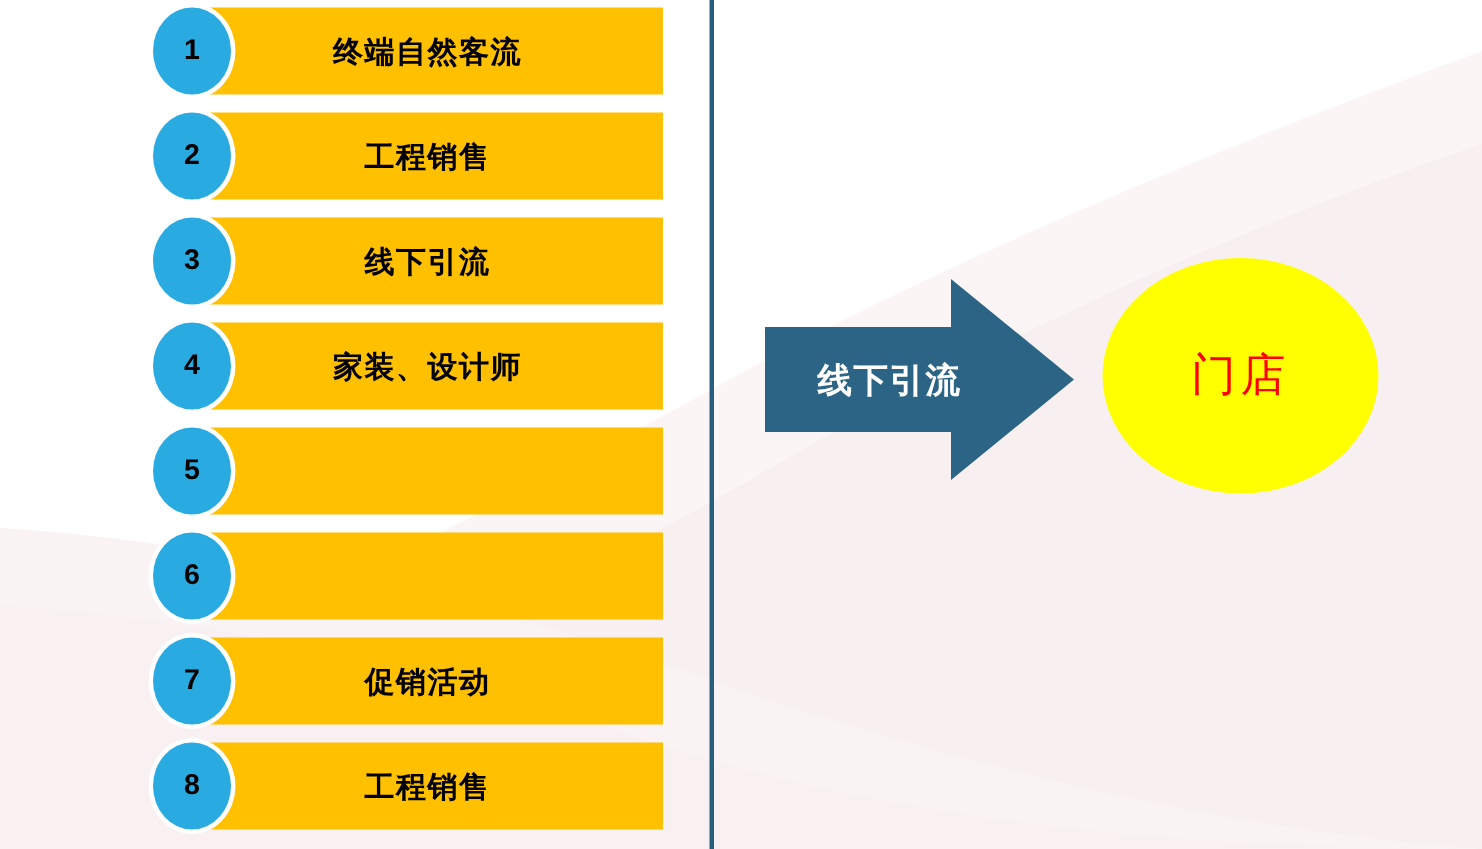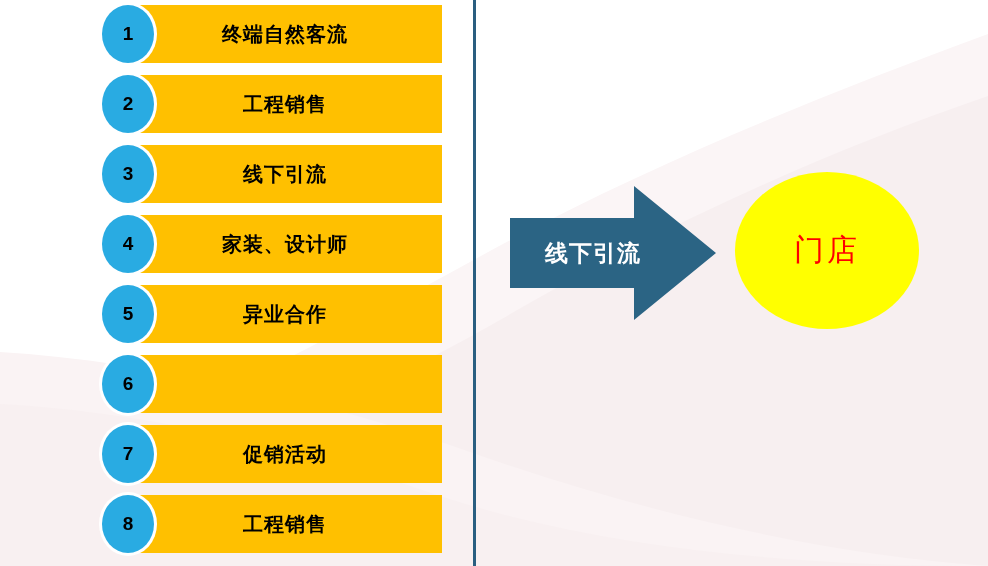--- a/index.html
+++ b/index.html
@@ -197,21 +197,20 @@
 
     <div class="channel-row" style="top:215px">
       <div class="row-bar"></div>
       <div class="row-label">家装、设计师</div>
       <div class="row-badge-ring"></div>
       <div class="row-badge">4</div>
     </div>
 
     <div class="channel-row" style="top:285px">
       <div class="row-bar"></div>
-      <div class="row-label">异业合作</div>
       <div class="row-badge-ring"></div>
       <div class="row-badge">5</div>
     </div>
 
     <div class="channel-row" style="top:355px">
       <div class="row-bar"></div>
       <div class="row-badge-ring"></div>
       <div class="row-badge">6</div>
     </div>
 

